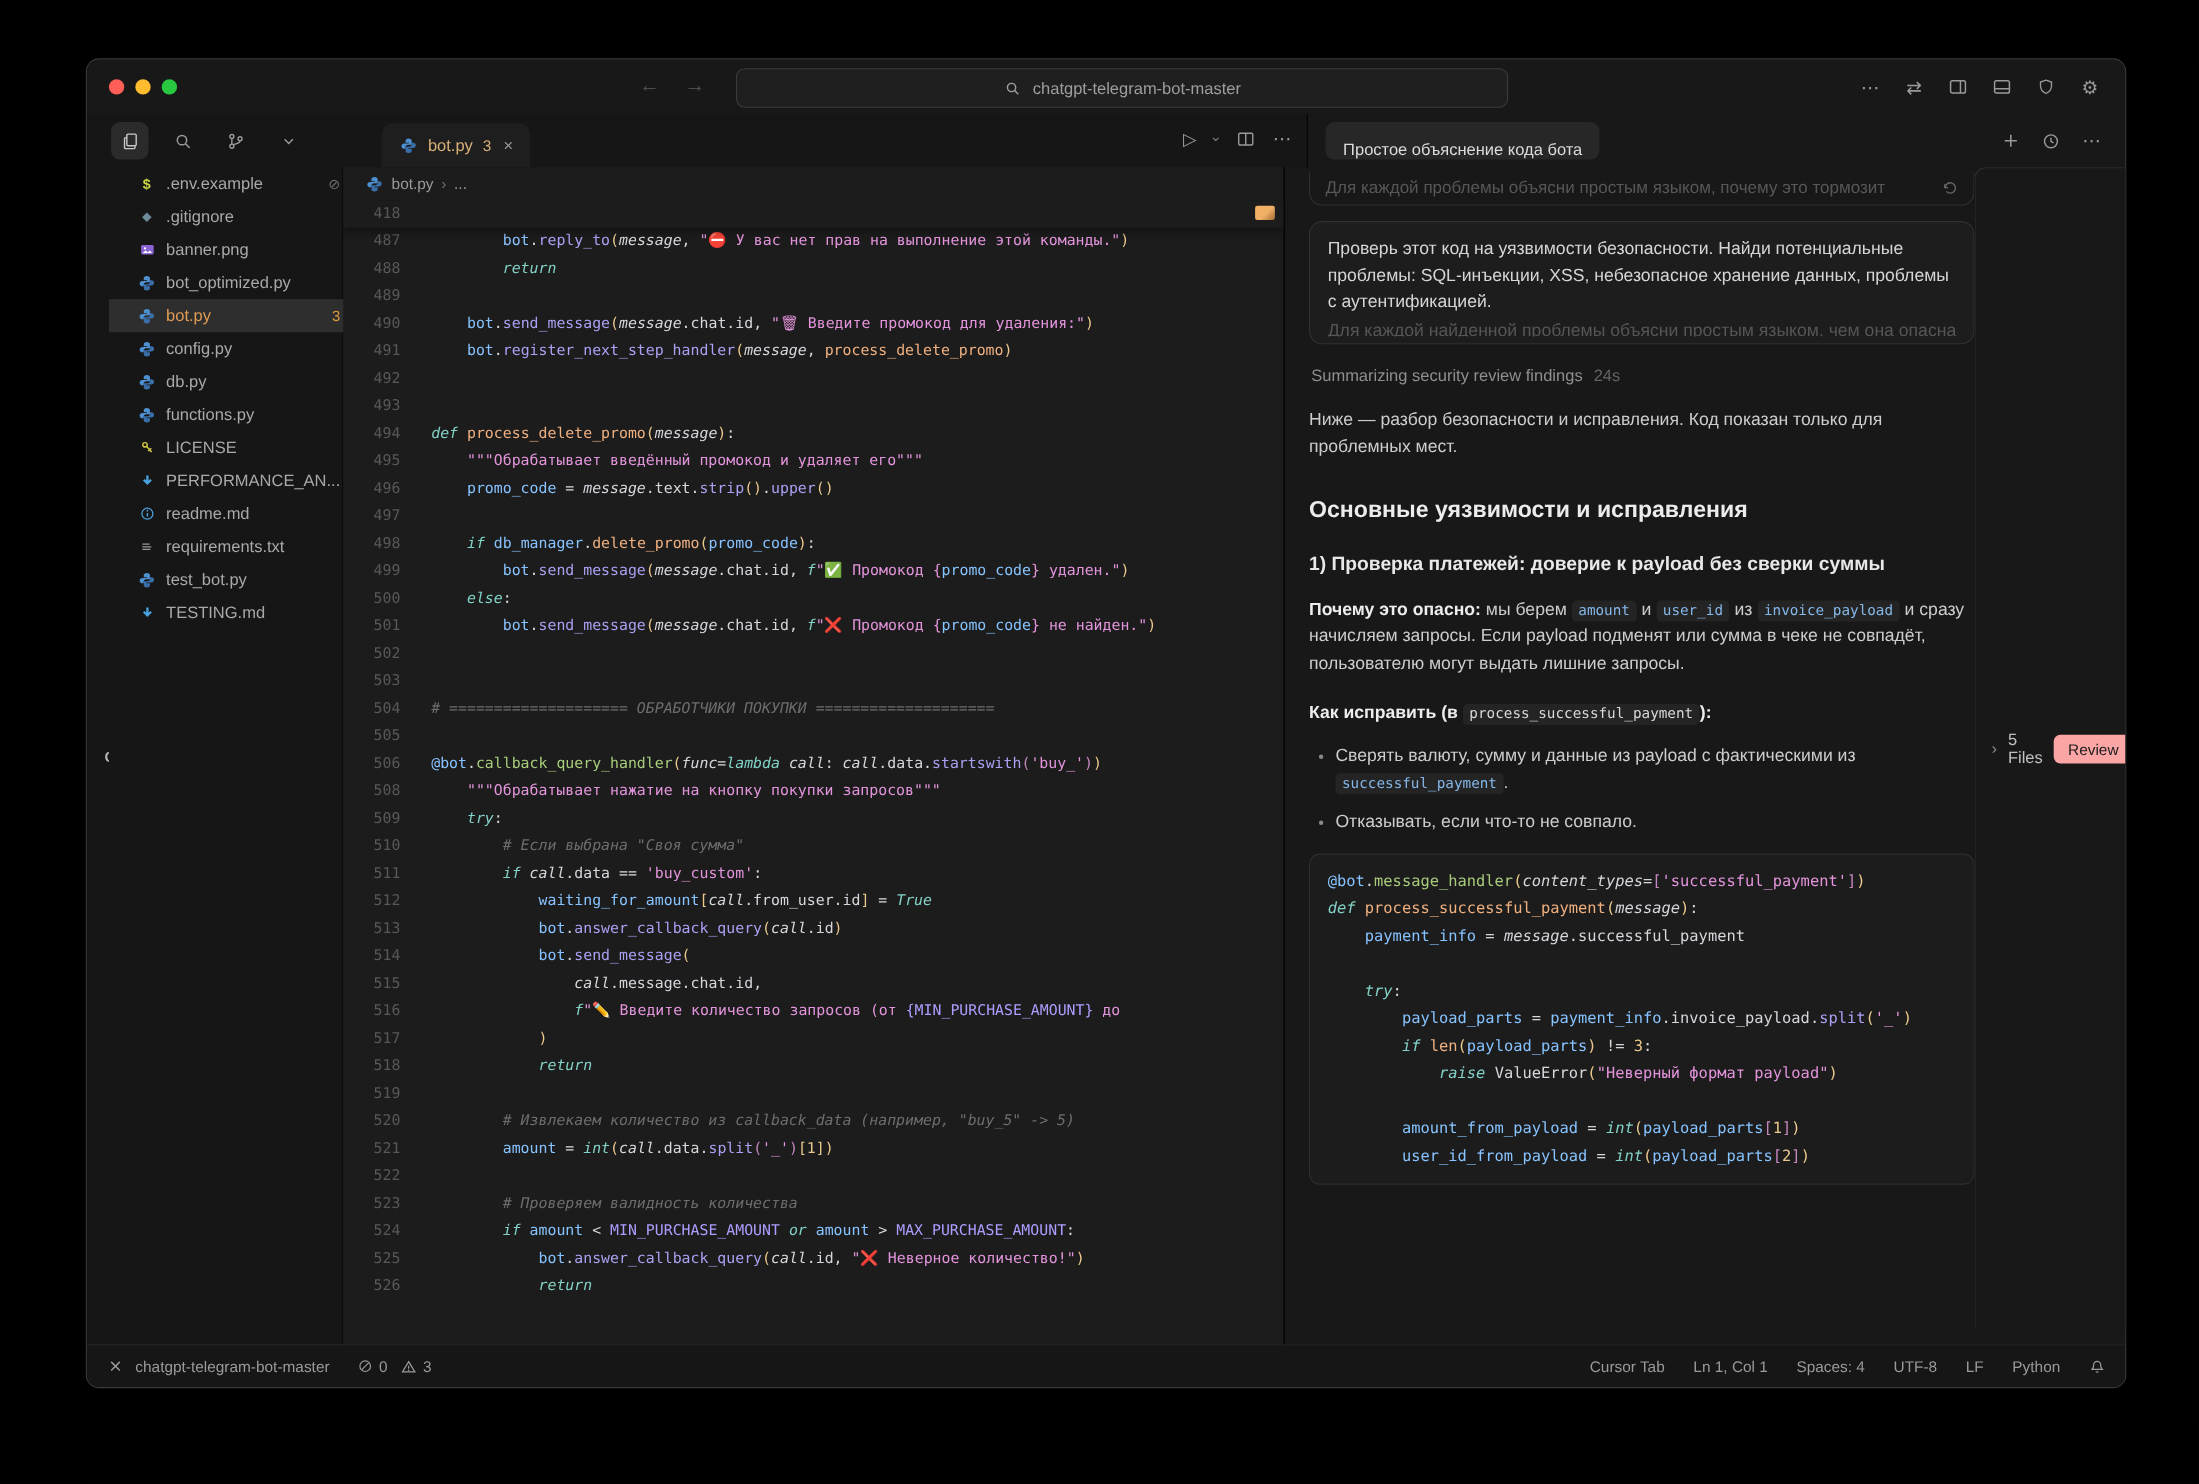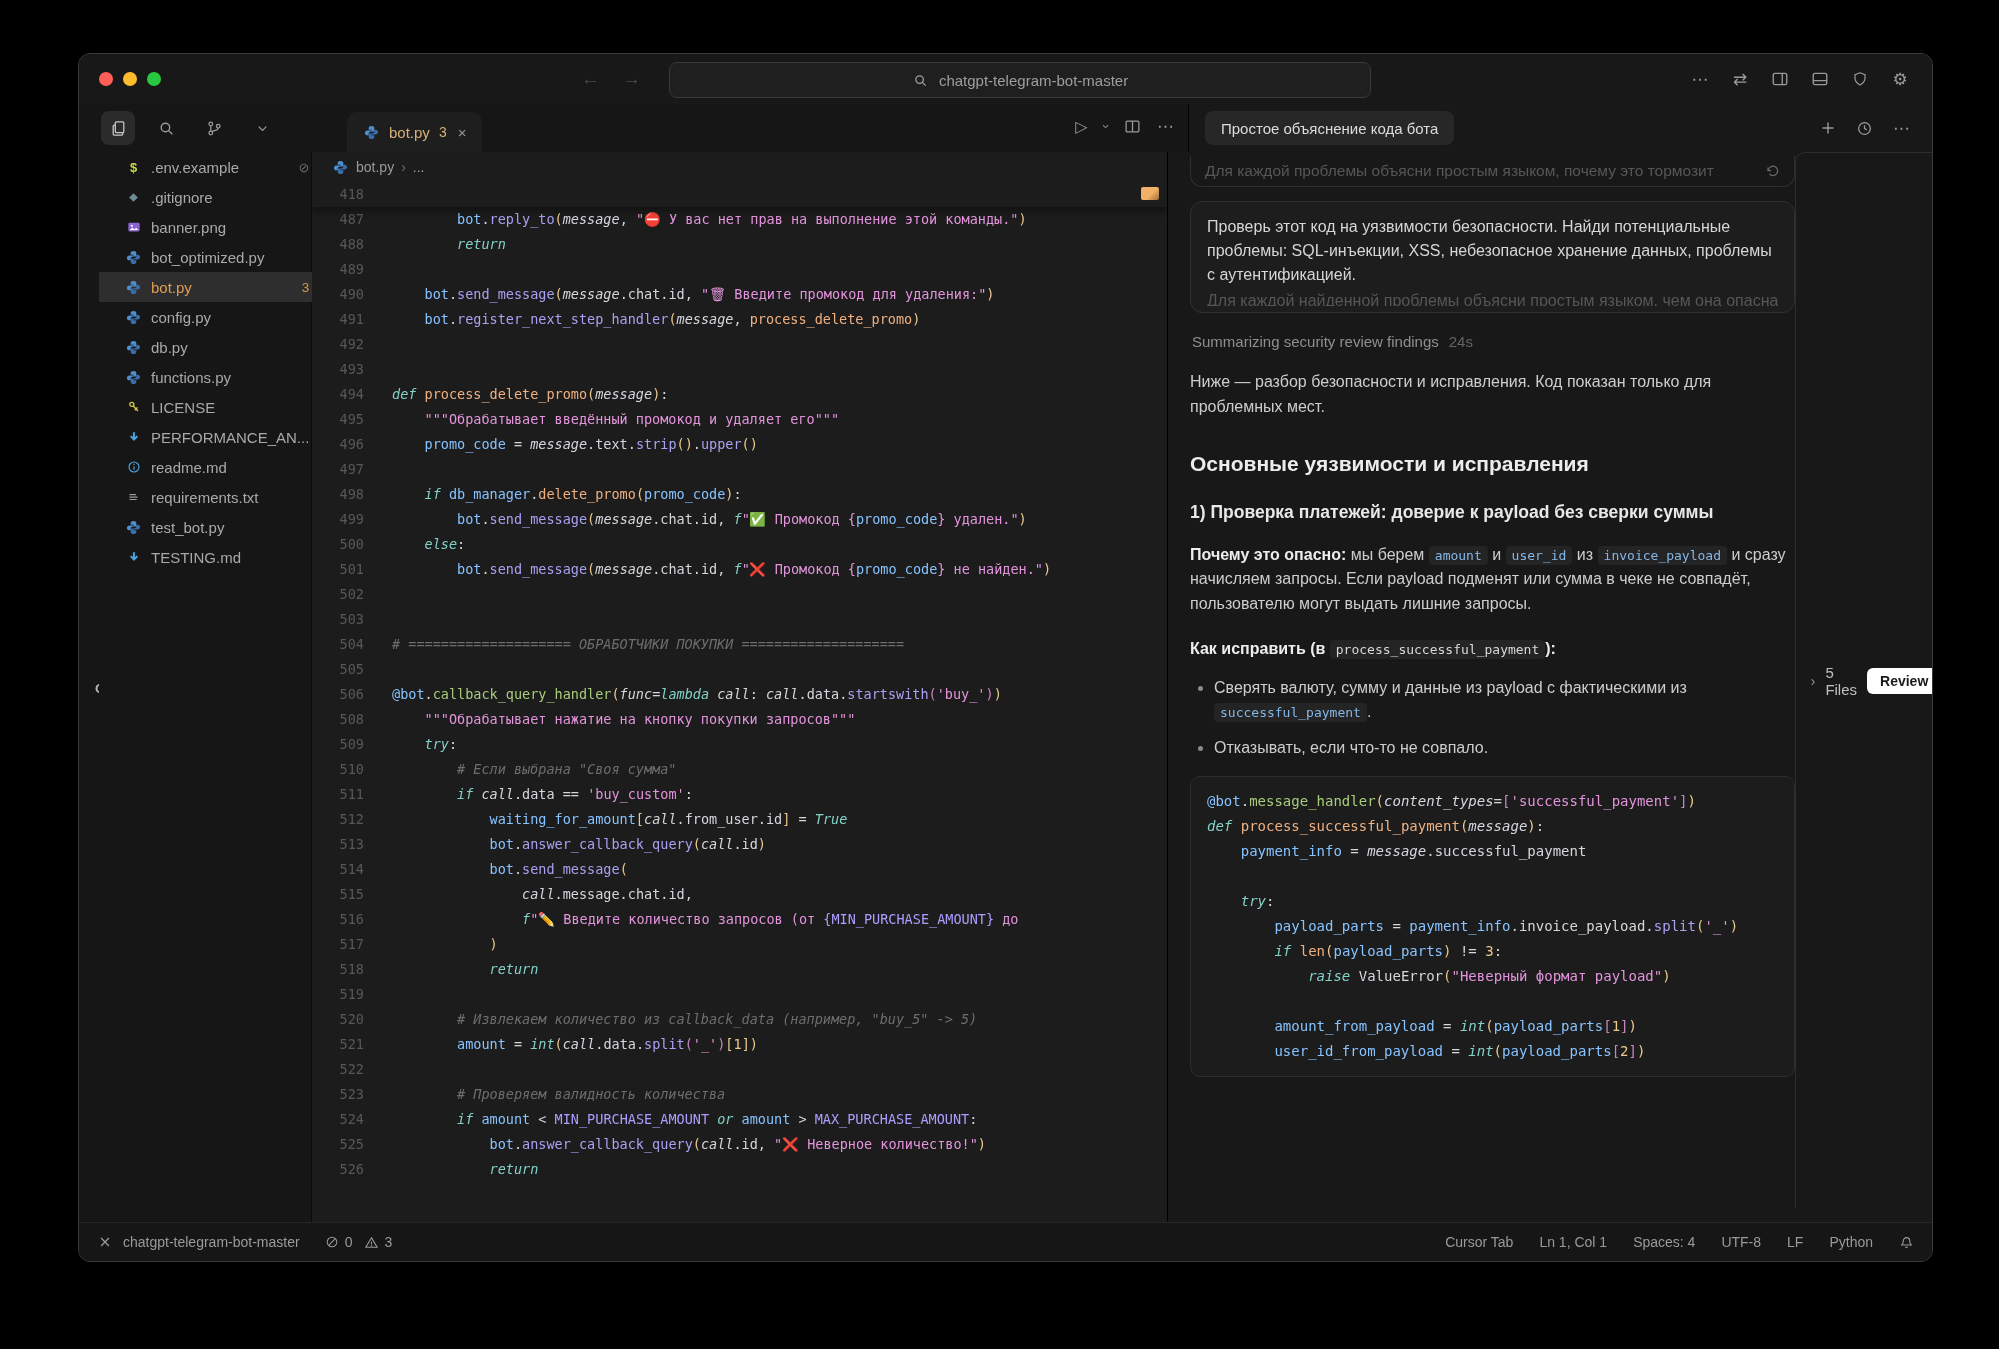--- a/index.html
+++ b/index.html
@@ -25,21 +25,21 @@
   .actbtn{width:34px;height:34px;border-radius:8px;display:flex;align-items:center;justify-content:center;}
   .actbtn.active{background:#2b2b2b;}
   .tabsarea{width:855px;flex:0 0 855px;display:flex;align-items:flex-end;position:relative;}
   .tab{margin-left:14px;height:40px;background:#1e1e1e;border-radius:10px 10px 0 0;display:flex;
        align-items:center;gap:9px;padding:0 16px;}
   .tablabel{color:#d8b078;font-size:15px;}
   .tabdirty{color:#d8b078;font-size:14px;}
   .tabclose{color:#9a9a9a;font-size:15px;margin-left:2px;}
   .edtoolbar{position:absolute;right:14px;top:12px;display:flex;gap:16px;align-items:center;color:#9a9a9a;}
   .chathead{flex:1;display:flex;align-items:center;padding-left:16px;position:relative;background:#181818;border-left:1px solid #050505;}
-  .chatpill{background:#272727;border-radius:8px;height:34px;display:flex;align-items:center;padding:0 16px;
+  .chatpill{background:#272727;border-radius:8px;height:34px;display:flex;align-items:flex-end;padding:0 16px;
             color:#dcdcdc;font-size:15px;}
   .chatheadicons{position:absolute;right:22px;display:flex;gap:20px;color:#9a9a9a;align-items:center;}
   
   .main{flex:1;display:flex;min-height:0;}
   .sidebar{width:232px;flex:0 0 232px;background:#161616;display:flex;flex-direction:row;border-right:1px solid #0b0b0b;}
   .projhead{display:flex;align-items:center;gap:6px;padding:10px 10px 8px 10px;color:#b6b6b6;
             font-size:13.5px;font-weight:bold;letter-spacing:.2px;white-space:nowrap;overflow:hidden;}
   .files{display:flex;flex-direction:column;}
   .frow{height:30px;display:flex;align-items:center;gap:9px;padding-left:26px;padding-right:10px;
         color:#a9a9a9;font-size:15px;white-space:nowrap;position:relative;}
@@ -102,21 +102,21 @@
   .ch3{margin-top:26px;color:#e8e8e8;font-size:17.5px;font-weight:bold;}
   .cul{margin:14px 0 0 0;padding-left:24px;}
   .cul li{color:#cdcdcd;font-size:16px;line-height:1.5;margin-bottom:12px;}
   .cul li::marker{color:#8a8a8a;}
   .codeblock{margin-top:16px;background:#1c1c1c;border:1px solid #2d2d2d;border-radius:10px;
              padding:12px 16px;font-family:"DejaVu Sans Mono",monospace;font-size:14px;line-height:25px;
              white-space:pre;overflow:hidden;}
   .filesbar{flex:0 0 44px;border:1px solid #2d2d2d;border-radius:10px 10px 0 0;border-bottom:none;
             display:flex;align-items:center;padding:0 14px;gap:10px;background:#181818;}
   .filesbar .lbl{color:#c0c0c0;font-size:15px;}
-  .reviewbtn{margin-left:auto;background:#ffffff;color:#1b1b1b;font-size:14px;font-weight:700;
+  .reviewbtn{margin-left:auto;background:#fca5a5;color:#1b1b1b;font-size:14px;font-weight:400;
              border-radius:6px;padding:5px 13px;}
   .inputbox{flex:0 0 100px;border:1px solid #2d2d2d;border-radius:12px;background:#191919;
             padding:13px 14px;display:flex;flex-direction:column;}
   .inputline{display:flex;align-items:flex-start;gap:2px;font-size:16px;color:#6e6e6e;}
   .caret{width:1.5px;height:19px;background:#d0d0d0;margin-right:4px;}
   .composer{margin-top:auto;display:flex;align-items:center;gap:14px;}
   .agentpill{background:#272727;border-radius:16px;display:flex;align-items:center;gap:7px;
              padding:5px 12px;color:#e0e0e0;font-size:14.5px;font-weight:600;}
   .inf{font-size:16px;font-weight:400;color:#cfcfcf;}
   .autosel{color:#8a8a8a;font-size:14.5px;display:flex;align-items:center;gap:5px;}

